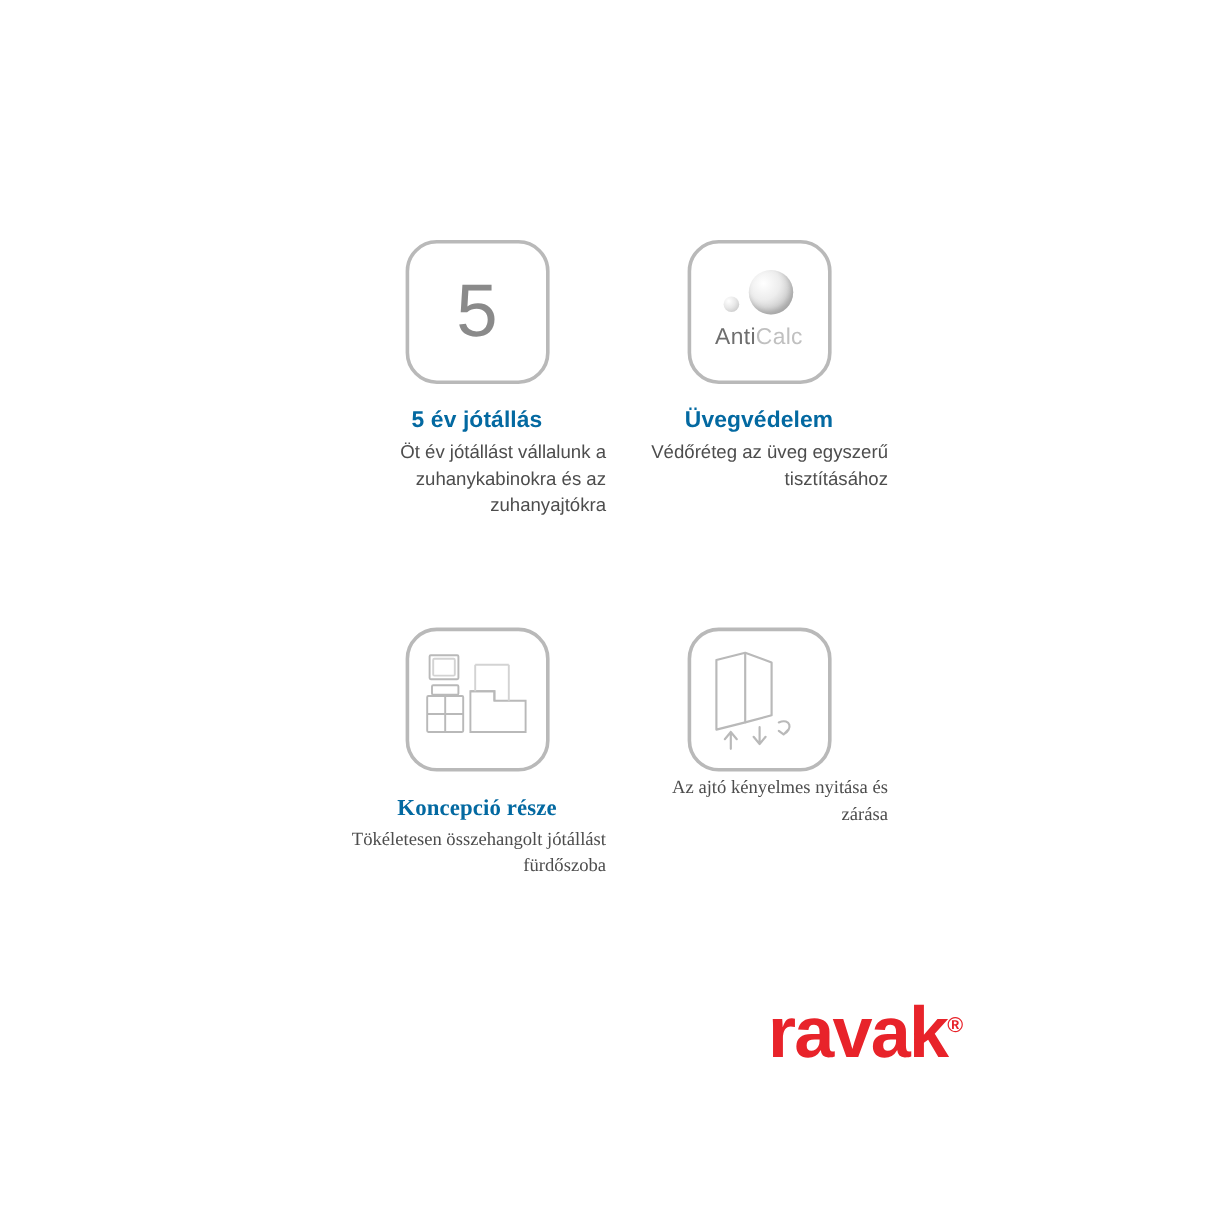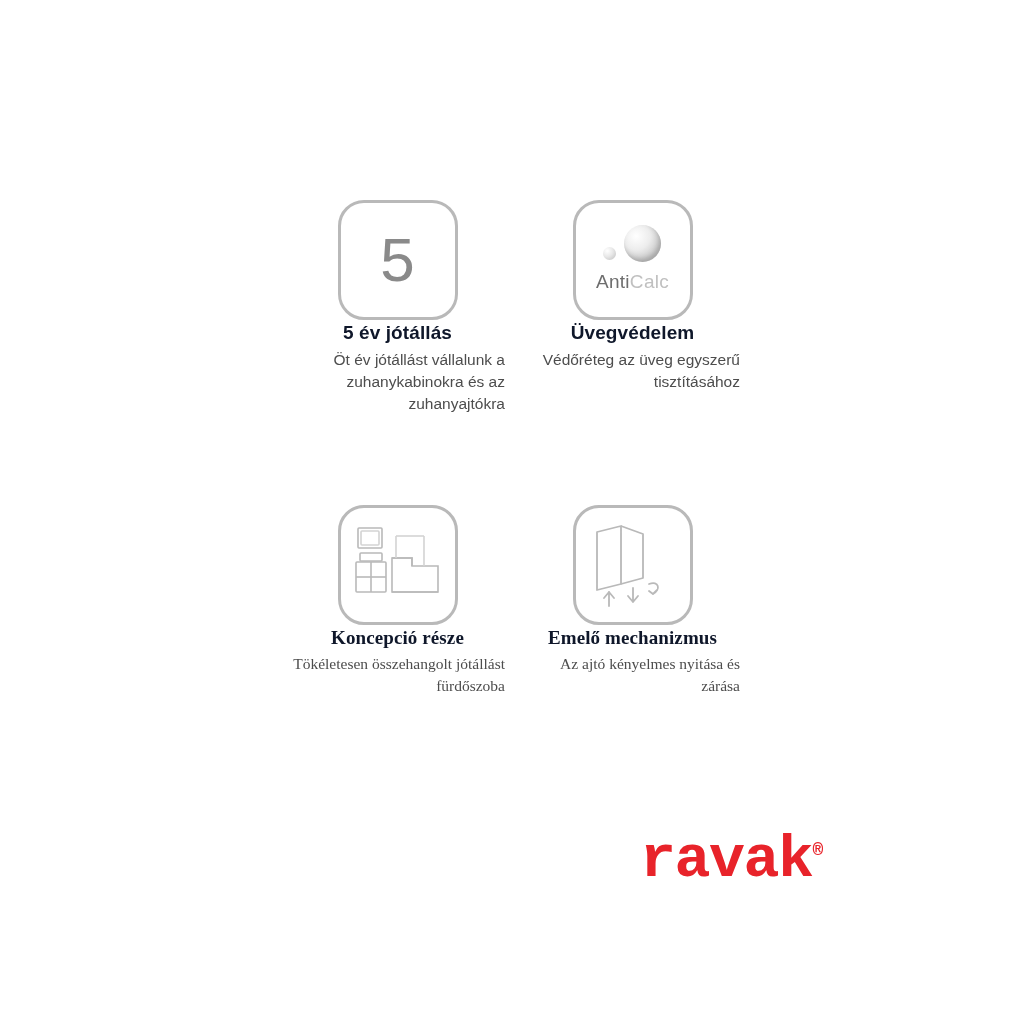--- a/index.html
+++ b/index.html
@@ -60,23 +60,24 @@
 
   .big-number {
     font-size: 62px;
     color: #8a8a8a;
     font-weight: 400;
     line-height: 1;
     font-family: "Liberation Sans", sans-serif;
   }
 
   .feature-title {
+    margin-top: 18px;
     font-size: 19px;
     font-weight: bold;
-    color: #0f172a;
+    color: #0369a1;
     text-align: center;
     line-height: 1.35;
     letter-spacing: 0.1px;
   }
 
   .feature-desc {
     margin-top: 3px;
     font-size: 15.5px;
     color: #4d4d4d;
     text-align: right;
@@ -124,21 +125,21 @@
 
   
   .logo {
     position: absolute;
     left: 640px;
     top: 826px;
     color: #e8232a;
     font-size: 60px;
     font-weight: bold;
     letter-spacing: -1.5px;
-    font-family: Liberation Mono, monospace;
+    font-family: Liberation Sans, sans-serif;
   }
   .logo .reg {
     font-size: 18px;
     vertical-align: super;
     letter-spacing: 0;
     font-weight: bold;
   }
 </style>
 </head>
 <body>
@@ -203,21 +204,20 @@
           <svg width="84" height="86" viewBox="0 0 84 86">
             <g fill="none" stroke="#b9b9b9" stroke-width="1.8" stroke-linejoin="round">
               <path d="M6 10 L30 4 L30 62 L6 68 Z"></path>
               <path d="M30 4 L52 12 L52 56 L30 62"></path>
               <path d="M18 84 L18 70 M18 70 L13 76 M18 70 L23 76" stroke-linecap="round"></path>
               <path d="M42 66 L42 80 M42 80 L37 74 M42 80 L47 74" stroke-linecap="round"></path>
               <path d="M58 62 C68 58 70 68 62 72 M62 72 L66 68 M62 72 L58 69" stroke-linecap="round"></path>
             </g>
           </svg>
         </div>
-        <div class="feature-title">Emelő mechanizmus</div>
         <div class="feature-desc">Az ajtó kényelmes nyitása és zárása</div>
       </div>
 
     </div>
   </div>
 
   <div class="logo">
     <span>ravak</span><span class="reg">®</span>
   </div>
 

